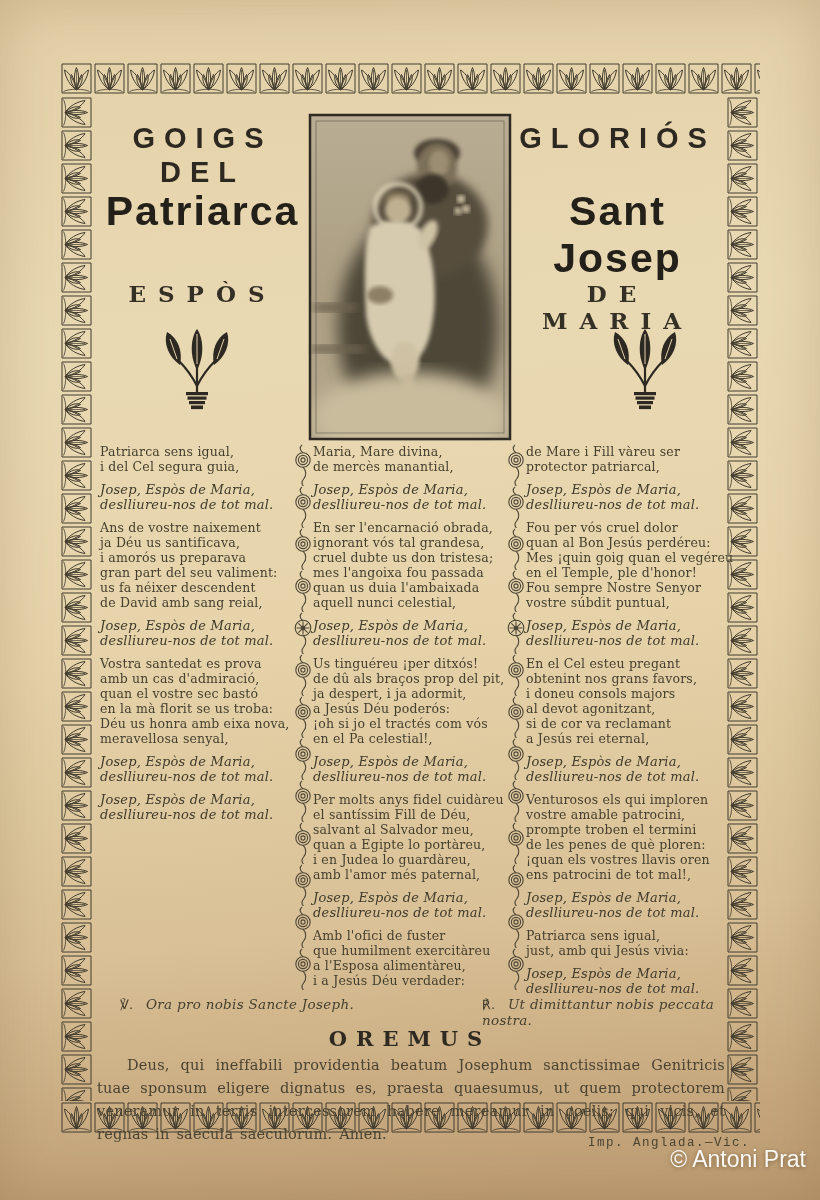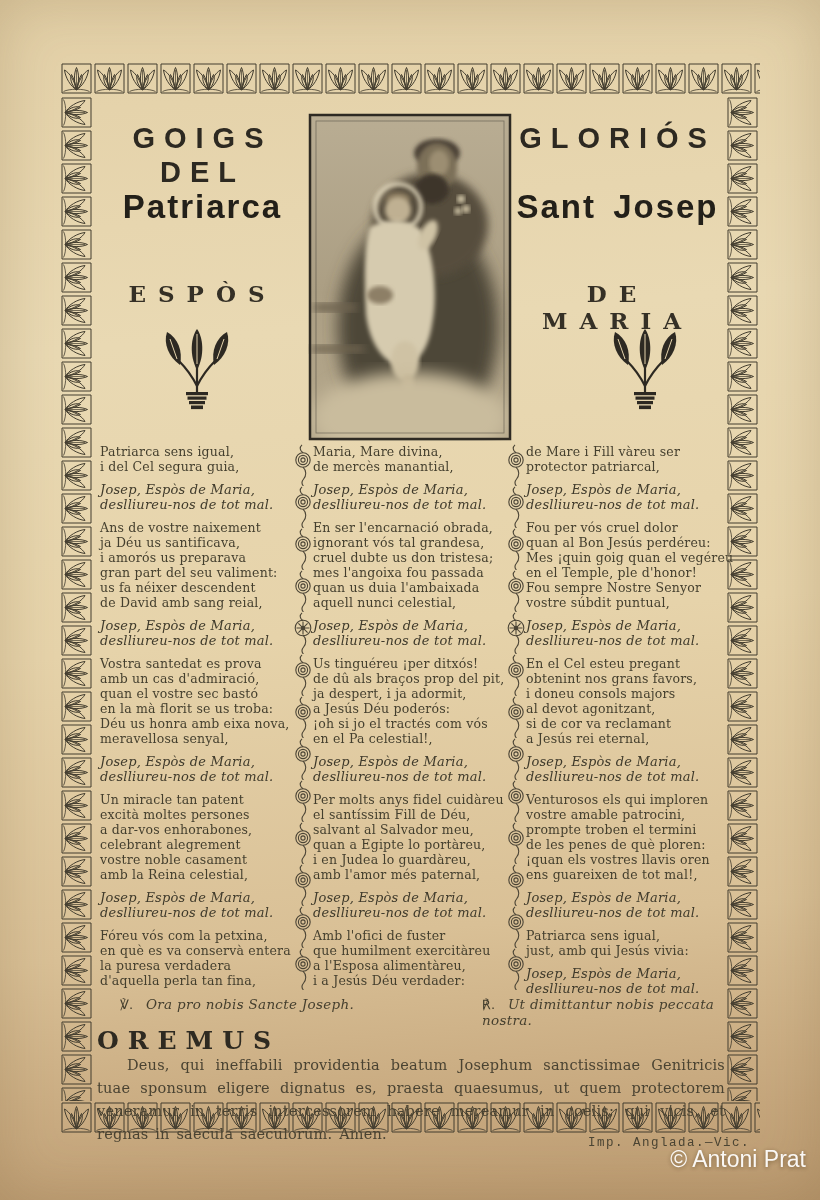--- a/index.html
+++ b/index.html
@@ -6,40 +6,40 @@
   .sheet{
     position:relative;width:820px;height:1200px;overflow:hidden;
     background:linear-gradient(175deg,#e3d0a7 0%,#e9d9b3 28%,#e6d3aa 52%,#d9c096 76%,#c5a67c 92%,#bb9a70 100%);
     font-family:"DejaVu Serif", serif;color:#45402f;
     box-shadow:inset 0 0 60px rgba(120,90,50,.25);
   }
   .band{position:absolute;}
   .hzone{position:absolute;text-align:center;}
   .t-small{font-family:"Liberation Sans",sans-serif;font-weight:bold;font-size:29px;
     letter-spacing:9px;word-spacing:6px;color:#2d2921;transform:scaleY(1.02);}
-  .t-big{font-family:"Liberation Sans",sans-serif;font-weight:bold;font-size:33px;
+  .t-big{font-family:"Liberation Sans",sans-serif;font-weight:bold;font-size:41px;
     letter-spacing:2px;word-spacing:6px;color:#232019;}
   .t-sub{font-family:"DejaVu Serif",serif;font-weight:bold;font-size:23px;
     letter-spacing:12px;color:#353026;}
   .photo{position:absolute;left:308px;top:113px;}
   .plant{position:absolute;top:326px;}
   .verses{position:absolute;left:100px;top:444px;width:622px;height:550px;
     display:flex;justify-content:space-between;}
   .verse-col{width:196px;font-size:12.5px;line-height:15px;letter-spacing:.2px;color:#443f2e;}
   .stanza{margin-bottom:8px;}
   .vline{display:block;white-space:nowrap;}
   .refrain{margin-bottom:8px;font-style:italic;font-size:13px;color:#3f3a2b;}
   .sep{width:20px;display:flex;flex-direction:column;align-items:center;}
   .vers-row{position:absolute;left:100px;top:996px;width:622px;font-size:13.5px;color:#453f2e;}
   .vers-row .sym{font-family:"DejaVu Sans",sans-serif;font-size:13px;}
   .vers-row .lat{font-style:italic;letter-spacing:.3px;}
   .vr-left{position:absolute;left:0;top:0;margin-left:20px;}
   .vr-right{position:absolute;left:382px;top:0;}
-  .oremus{position:absolute;left:97px;top:1026px;width:626px;text-align:left;
-    font-family:"DejaVu Serif",serif;font-weight:bold;font-size:25px;letter-spacing:9px;color:#2e2a21;}
+  .oremus{position:absolute;left:97px;top:1026px;width:626px;text-align:center;
+    font-family:"DejaVu Serif",serif;font-weight:bold;font-size:21px;letter-spacing:9px;color:#2e2a21;}
   .prayer{position:absolute;left:97px;top:1054px;width:628px;
     font-size:14.5px;line-height:23px;text-align:justify;text-indent:30px;color:#4a4332;letter-spacing:.2px;word-spacing:2px;}
   .imprint{position:absolute;left:588px;top:1136px;font-size:12.5px;letter-spacing:1.5px;color:#4b4433;font-family:Liberation Mono, monospace;}
   .watermark{position:absolute;right:14px;top:1146px;font-family:"Liberation Sans",sans-serif;
     font-size:23px;color:#ffffff;opacity:.93;text-shadow:0 1px 4px rgba(60,40,15,.55);}
   .defs-holder{position:absolute;width:0;height:0;}
 </style>
 </head>
 <body>
 
@@ -207,37 +207,23 @@
           <span class="vline">amb un cas d'admiració,</span>
           <span class="vline">quan el vostre sec bastó</span>
           <span class="vline">en la mà florit se us troba:</span>
           <span class="vline">Déu us honra amb eixa nova,</span>
           <span class="vline">meravellosa senyal,</span>
         </div>
         <div class="refrain">
           <span class="vline">Josep, Espòs de Maria,</span>
           <span class="vline">deslliureu-nos de tot mal.</span>
         </div>
-        <div class="stanza">
-          <span class="vline">Un miracle tan patent</span>
-          <span class="vline">excità moltes persones</span>
-          <span class="vline">a dar-vos enhorabones,</span>
-          <span class="vline">celebrant alegrement</span>
-          <span class="vline">vostre noble casament</span>
-          <span class="vline">amb la Reina celestial,</span>
-        </div>
-        <div class="refrain">
-          <span class="vline">Josep, Espòs de Maria,</span>
-          <span class="vline">deslliureu-nos de tot mal.</span>
-        </div>
-        <div class="stanza">
-          <span class="vline">Fóreu vós com la petxina,</span>
-          <span class="vline">en què es va conservà entera</span>
-          <span class="vline">la puresa verdadera</span>
-          <span class="vline">d'aquella perla tan fina,</span>
+        <div class="refrain">
+          <span class="vline">Josep, Espòs de Maria,</span>
+          <span class="vline">deslliureu-nos de tot mal.</span>
         </div>
       </div>
     <div class="sep">
         <svg width="20" height="42" viewBox="0 0 20 42">
  <g fill="none" stroke="#4c4536" stroke-width="1.1">
   <path d="M10 8.8 C6.8 6.5 6.2 3.2 9 0.8"></path>
   <circle cx="10" cy="16" r="7.2"></circle>
             <circle cx="10" cy="16" r="4.6"></circle>
             <circle cx="10" cy="16" r="2.1"></circle>
   <path d="M10 23.2 C13.4 26.5 13.6 31.5 10.6 35 C8.4 37.6 8.6 40 10.4 42"></path>
@@ -555,21 +541,21 @@
         <div class="refrain">
           <span class="vline">Josep, Espòs de Maria,</span>
           <span class="vline">deslliureu-nos de tot mal.</span>
         </div>
         <div class="stanza">
           <span class="vline">Venturosos els qui imploren</span>
           <span class="vline">vostre amable patrocini,</span>
           <span class="vline">prompte troben el termini</span>
           <span class="vline">de les penes de què ploren:</span>
           <span class="vline">¡quan els vostres llavis oren</span>
-          <span class="vline">ens guareixen de tot mal!,</span>
+          <span class="vline">ens patrocini de tot mal!,</span>
         </div>
         <div class="refrain">
           <span class="vline">Josep, Espòs de Maria,</span>
           <span class="vline">deslliureu-nos de tot mal.</span>
         </div>
         <div class="stanza">
           <span class="vline">Patriarca sens igual,</span>
           <span class="vline">just, amb qui Jesús vivia:</span>
         </div>
         <div class="refrain">

